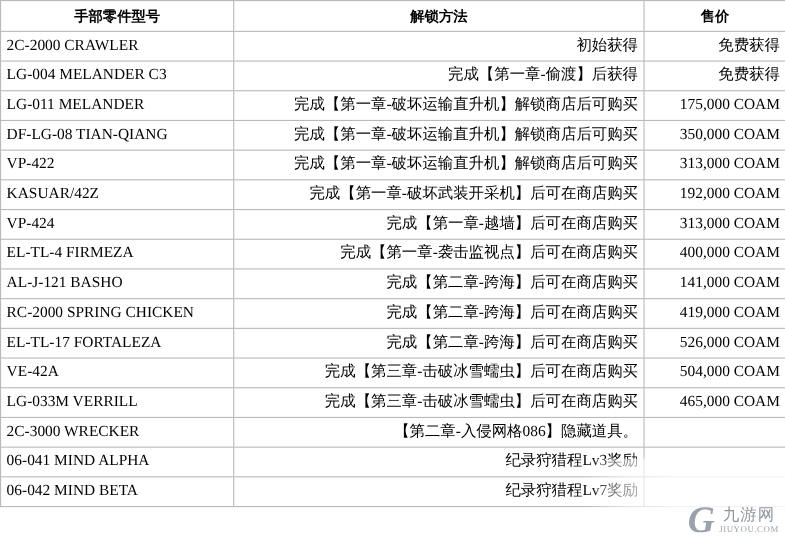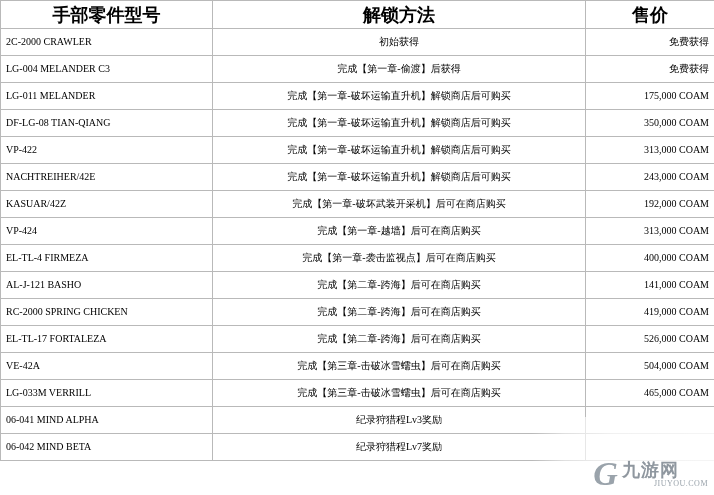--- a/index.html
+++ b/index.html
@@ -23,41 +23,41 @@
     width: 714px;
     table-layout: fixed;
     background: #ffffff;
   }
   table.parts col.c0 { width: 212px; }
   table.parts col.c1 { width: 373px; }
   table.parts col.c2 { width: 129px; }
 
   table.parts th, table.parts td {
     border: 1px solid #b9b9b9;
-    font-size: 10px;
+    font-size: 14px;
     line-height: 1;
     height: 26px;
     padding: 0 5px;
     color: #000000;
     white-space: nowrap;
     overflow: hidden;
     vertical-align: middle;
   }
   table.parts thead th {
     text-align: center;
     font-weight: bold;
-    font-size: 18px;
+    font-size: 13px;
     height: 27px;
   }
   table.parts tbody td.name {
     text-align: left;
     font-family: "Liberation Serif", serif;
   }
   table.parts tbody td.how {
-    text-align: center;
+    text-align: right;
   }
   table.parts tbody td.price {
     text-align: right;
   }
   
   #watermark {
     position: absolute;
     right: 0;
     bottom: 0;
     width: 182px;
@@ -81,30 +81,30 @@
     color: #9aa3ab;
     line-height: 0.85;
     text-shadow: 0 1px 0 rgba(255,255,255,0.8);
   }
   #wm-text {
     display: flex;
     flex-direction: column;
     line-height: 1.05;
   }
   #wm-cn {
-    font-size: 18px;
-    font-weight: bold;
+    font-size: 15px;
+    font-weight: normal;
     color: #8f979f;
     letter-spacing: 1px;
+    text-align: center;
   }
   #wm-en {
     font-size: 8px;
     color: #9aa3ab;
     letter-spacing: 0.5px;
-    margin-left: 32px;
   }
 </style>
 </head>
 <body>
 
 <div id="wrap">
 
   <table class="parts">
     <colgroup>
       <col class="c0">
@@ -138,25 +138,20 @@
         <td class="name">DF-LG-08 TIAN-QIANG</td>
         <td class="how">完成【第一章-破坏运输直升机】解锁商店后可购买</td>
         <td class="price">350,000 COAM</td>
       </tr>
       <tr>
         <td class="name">VP-422</td>
         <td class="how">完成【第一章-破坏运输直升机】解锁商店后可购买</td>
         <td class="price">313,000 COAM</td>
       </tr>
       <tr>
-        <td class="name">NACHTREIHER/42E</td>
-        <td class="how">完成【第一章-破坏运输直升机】解锁商店后可购买</td>
-        <td class="price">243,000 COAM</td>
-      </tr>
-      <tr>
         <td class="name">KASUAR/42Z</td>
         <td class="how">完成【第一章-破坏武装开采机】后可在商店购买</td>
         <td class="price">192,000 COAM</td>
       </tr>
       <tr>
         <td class="name">VP-424</td>
         <td class="how">完成【第一章-越墙】后可在商店购买</td>
         <td class="price">313,000 COAM</td>
       </tr>
       <tr>
@@ -181,20 +176,25 @@
       </tr>
       <tr>
         <td class="name">VE-42A</td>
         <td class="how">完成【第三章-击破冰雪蠕虫】后可在商店购买</td>
         <td class="price">504,000 COAM</td>
       </tr>
       <tr>
         <td class="name">LG-033M VERRILL</td>
         <td class="how">完成【第三章-击破冰雪蠕虫】后可在商店购买</td>
         <td class="price">465,000 COAM</td>
+      </tr>
+      <tr>
+        <td class="name">2C-3000 WRECKER</td>
+        <td class="how">【第二章-入侵网格086】隐藏道具。</td>
+        <td class="price"></td>
       </tr>
       <tr>
         <td class="name">06-041 MIND ALPHA</td>
         <td class="how">纪录狩猎程Lv3奖励</td>
         <td class="price"></td>
       </tr>
       <tr>
         <td class="name">06-042 MIND BETA</td>
         <td class="how">纪录狩猎程Lv7奖励</td>
         <td class="price"></td>

